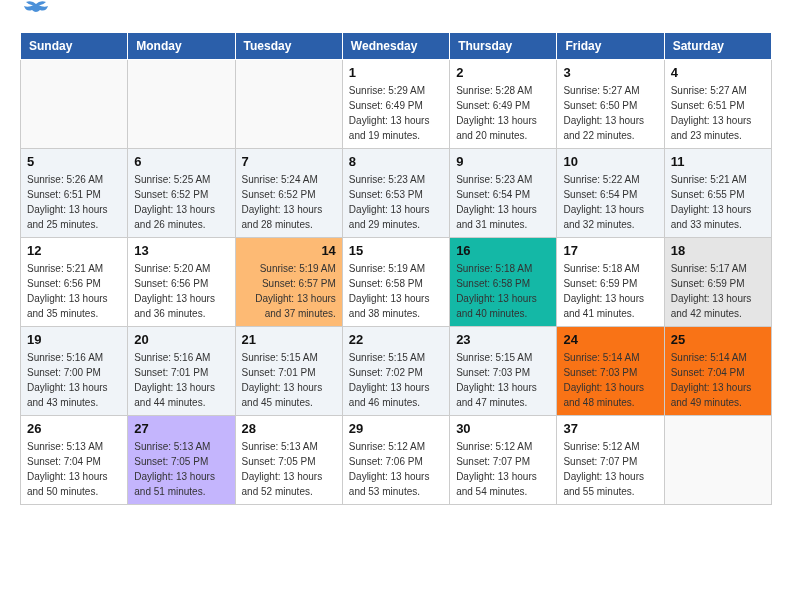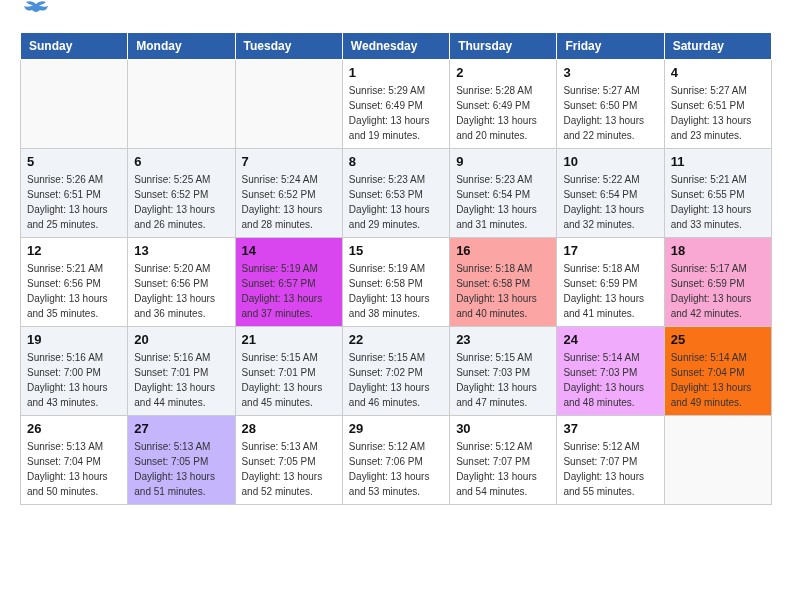--- a/index.html
+++ b/index.html
@@ -209,49 +209,49 @@
 Daylight: 13 hours
 and 35 minutes.</div>
         </td>
         <td style="background: rgb(255, 255, 255);">
           <span class="day-number">13</span>
           <div class="day-info" style="white-space: pre-line;">Sunrise: 5:20 AM
 Sunset: 6:56 PM
 Daylight: 13 hours
 and 36 minutes.</div>
         </td>
-        <td style="background: #d946ef;">
+        <td style="background: #fdba74; text-align: right;">
           <span class="day-number">14</span>
           <div class="day-info" style="white-space: pre-line;">Sunrise: 5:19 AM
 Sunset: 6:57 PM
 Daylight: 13 hours
 and 37 minutes.</div>
         </td>
         <td style="background: rgb(255, 255, 255);">
           <span class="day-number">15</span>
           <div class="day-info" style="white-space: pre-line;">Sunrise: 5:19 AM
 Sunset: 6:58 PM
 Daylight: 13 hours
 and 38 minutes.</div>
         </td>
-        <td style="background: #fca5a5; margin-left: 37px;">
+        <td style="background: #14b8a6; margin-left: 37px;">
           <span class="day-number">16</span>
           <div class="day-info" style="white-space: pre-line;">Sunrise: 5:18 AM
 Sunset: 6:58 PM
 Daylight: 13 hours
 and 40 minutes.</div>
         </td>
         <td style="background: rgb(255, 255, 255);">
           <span class="day-number">17</span>
           <div class="day-info" style="white-space: pre-line;">Sunrise: 5:18 AM
 Sunset: 6:59 PM
 Daylight: 13 hours
 and 41 minutes.</div>
         </td>
-        <td style="background: #f9a8d4;">
+        <td style="background: #e5e5e5;">
           <span class="day-number">18</span>
           <div class="day-info" style="white-space: pre-line;">Sunrise: 5:17 AM
 Sunset: 6:59 PM
 Daylight: 13 hours
 and 42 minutes.</div>
         </td>
       </tr>
       <tr>
         <td style="background: rgb(240, 244, 248);">
           <span class="day-number">19</span>
@@ -281,21 +281,21 @@
 Daylight: 13 hours
 and 46 minutes.</div>
         </td>
         <td style="background: rgb(240, 244, 248);">
           <span class="day-number">23</span>
           <div class="day-info" style="white-space: pre-line;">Sunrise: 5:15 AM
 Sunset: 7:03 PM
 Daylight: 13 hours
 and 47 minutes.</div>
         </td>
-        <td style="background: #f0abfc;">
+        <td style="background: #f97316;">
           <span class="day-number">24</span>
           <div class="day-info" style="white-space: pre-line;">Sunrise: 5:14 AM
 Sunset: 7:03 PM
 Daylight: 13 hours
 and 48 minutes.</div>
         </td>
         <td style="background: #f97316;">
           <span class="day-number">25</span>
           <div class="day-info" style="white-space: pre-line;">Sunrise: 5:14 AM
 Sunset: 7:04 PM

